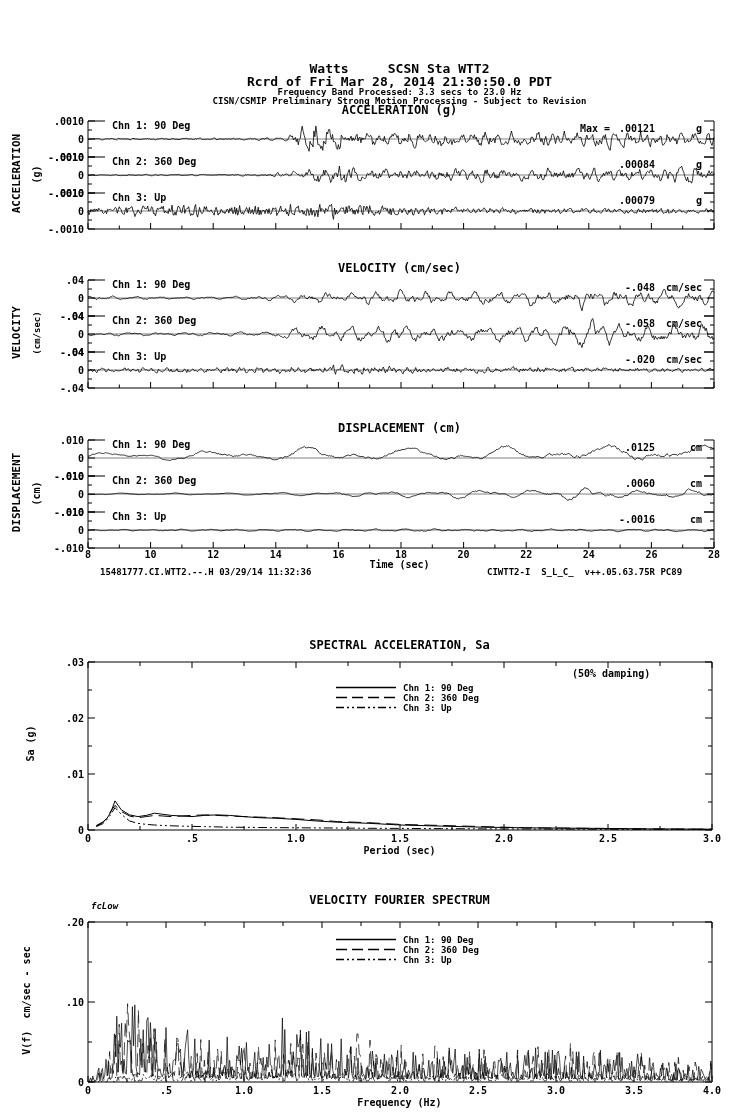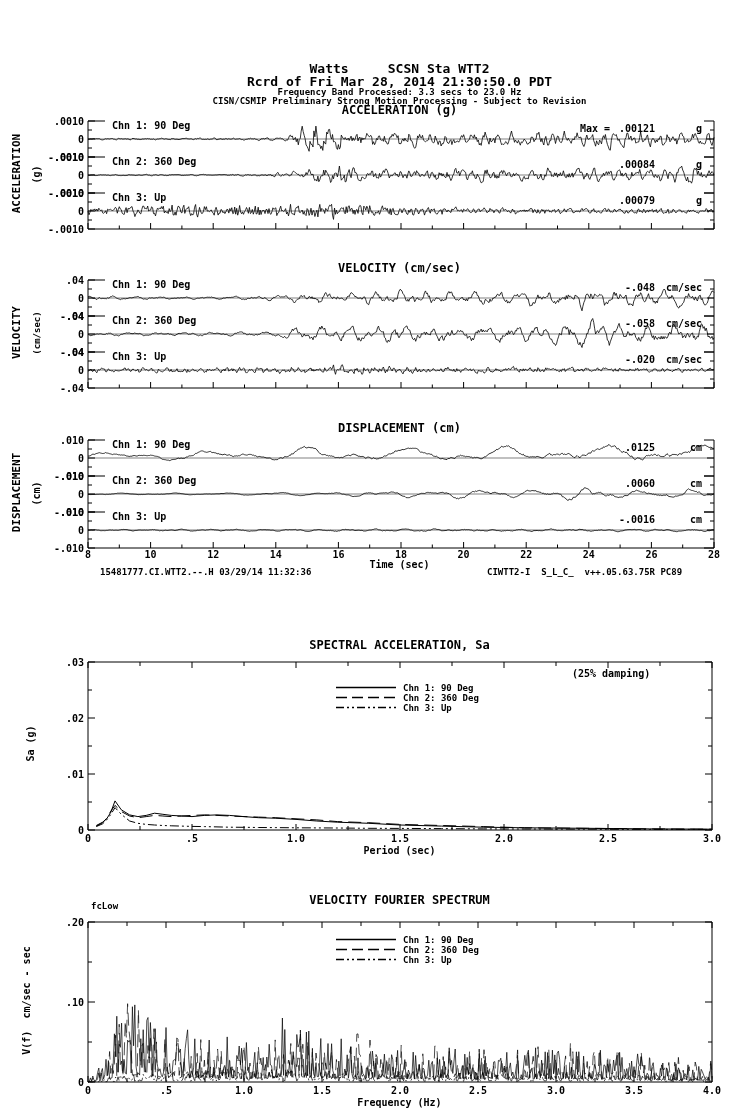--- a/index.html
+++ b/index.html
@@ -22,21 +22,21 @@
   #side-vel{left:-44px;top:326px;width:120px;font-size:11px;}
   #side-vel-u{left:-3px;top:328px;width:80px;font-size:9px;}
   #side-disp{left:-44px;top:486px;width:120px;font-size:11px;}
   #side-disp-u{left:6px;top:488px;width:60px;font-size:10px;}
   #sa-ylabel{left:-10px;top:738px;width:80px;font-size:10px;}
   #fs-ylabel{left:-69px;top:995px;width:190px;font-size:10px;}
   #time-xlabel{top:559px;font-size:10px;}
   .footer{font-size:9px;top:567px;}
   #footer-left{left:100px;} #footer-right{left:487px;}
   #sa-damping{left:572px;top:668px;font-size:10px;}
-  #fclow{left:91px;top:901px;font-size:9px;}
+  #fclow{left:91px;top:901px;font-size:9px;font-style:italic;}
   .legend{position:absolute;}
   #sa-legend{left:335px;top:683px;} #fs-legend{left:335px;top:935px;}
   .leg-row{display:flex;align-items:center;height:9px;margin-bottom:1px;gap:6px;}
   .leg-label{font-size:9px;white-space:pre;}
   .lg{stroke:#000;stroke-width:1.3;fill:none;}
   .lg.dash{stroke-dasharray:11,5;}
   .lg.dashdot{stroke-dasharray:8,3,2,3,2,3;}
 </style>
 </head>
 <body>
@@ -448,21 +448,21 @@
 
   <div class="abs ctr ptitle" id="t-disp">DISPLACEMENT (cm)</div>
   <div class="abs side" id="side-disp">DISPLACEMENT</div>
   <div class="abs side" id="side-disp-u">(cm)</div>
 
   <div class="abs ctr" id="time-xlabel">Time (sec)</div>
   <div class="abs footer" id="footer-left">15481777.CI.WTT2.--.H 03/29/14 11:32:36</div>
   <div class="abs footer" id="footer-right">CIWTT2-I  S_L_C_  v++.05.63.75R PC89</div>
 
   <div class="abs ctr ptitle" id="t-sa">SPECTRAL ACCELERATION, Sa</div>
-  <div class="abs" id="sa-damping">(25% damping)</div>
+  <div class="abs" id="sa-damping">(50% damping)</div>
   <div class="abs side" id="sa-ylabel">Sa (g)</div>
   <div class="abs ctr" id="sa-xlabel" style="top:845px;font-size:10px;">Period (sec)</div>
   <div class="legend" id="sa-legend">
     <div class="leg-row">
       <svg width="62" height="9">
           <line class="lg" x1="1" y1="4.5" x2="61" y2="4.5"></line>
         </svg>
       <span class="leg-label">Chn 1: 90 Deg</span>
     </div>
     <div class="leg-row">

